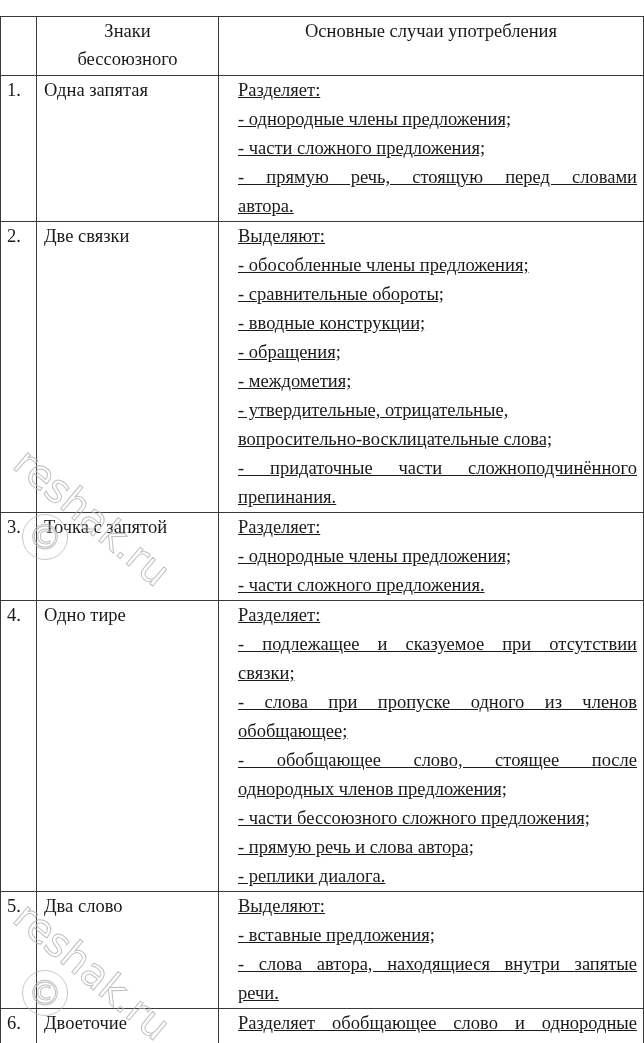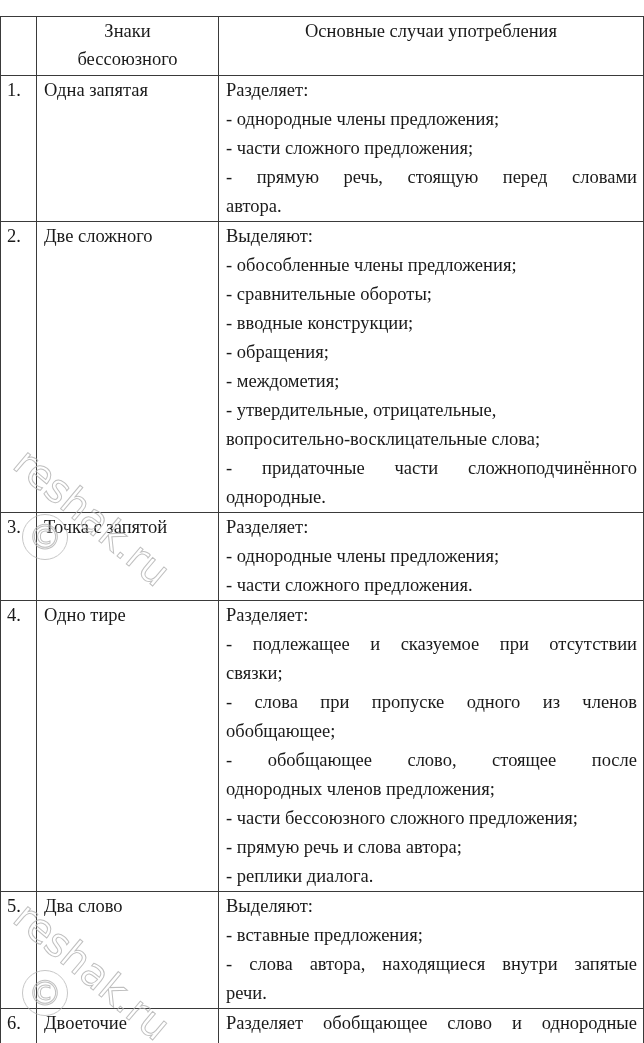--- a/index.html
+++ b/index.html
@@ -16,21 +16,21 @@
     border: 1.5px solid #3a3a3a; vertical-align: top; padding: 0;
     font-weight: normal; line-height: 29px;
   }
   col.c1 { width: 36px; }
   col.c2 { width: 182px; }
   col.c3 { width: 425px; }
   th { text-align: center; height: 58px; }
   th .hcell { padding-top: 0px; line-height: 28px; }
   .num { padding-left: 6px; padding-top: 0px; }
   .name { padding-left: 7px; margin-left: 34px; }
-  .desc { padding-left: 7px; padding-right: 6px; }
+  .desc { padding-left: 19px; padding-right: 6px; text-decoration: underline; }
   .desc .line { display: block; text-align: justify; text-align-last: left; }
   .desc .line.justify { text-align-last: justify; }
   tr.r1 td { height: 140px; }
   tr.r2 td { height: 277px; }
   tr.r3 td { height: 86px; }
   tr.r4 td { height: 277px; }
   tr.r5 td { height: 113px; }
   tr.r6 td { height: 84px; }
   .watermark {
     position: absolute; color: transparent; font-family: "DejaVu Sans", sans-serif;
@@ -77,32 +77,32 @@
         <td class="desc">
           <span class="line">Разделяет:</span>
           <span class="line">- однородные члены предложения;</span>
           <span class="line">- части сложного предложения;</span>
           <span class="line justify">- прямую речь, стоящую перед словами</span>
           <span class="line">автора.</span>
         </td>
       </tr>
       <tr class="r2">
         <td class="num">2.</td>
-        <td class="name">Две сложного</td>
+        <td class="name">Две связки</td>
         <td class="desc">
           <span class="line">Выделяют:</span>
           <span class="line">- обособленные члены предложения;</span>
           <span class="line">- сравнительные обороты;</span>
           <span class="line">- вводные конструкции;</span>
           <span class="line">- обращения;</span>
           <span class="line">- междометия;</span>
           <span class="line">- утвердительные, отрицательные,</span>
           <span class="line">вопросительно-восклицательные слова;</span>
           <span class="line justify">- придаточные части сложноподчинённого</span>
-          <span class="line">однородные.</span>
+          <span class="line">препинания.</span>
         </td>
       </tr>
       <tr class="r3">
         <td class="num">3.</td>
         <td class="name">Точка с запятой</td>
         <td class="desc">
           <span class="line">Разделяет:</span>
           <span class="line">- однородные члены предложения;</span>
           <span class="line">- части сложного предложения.</span>
         </td>

